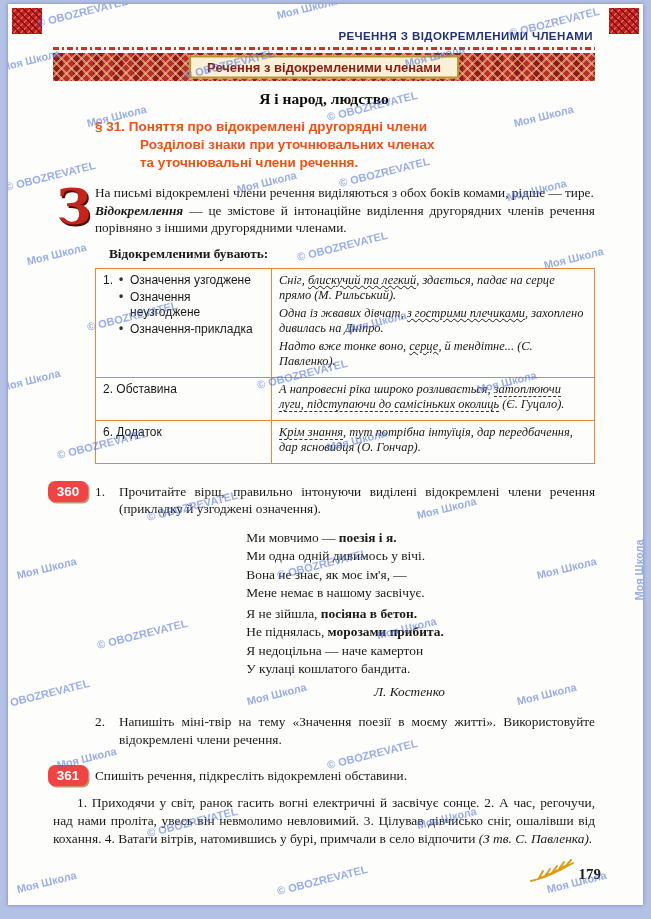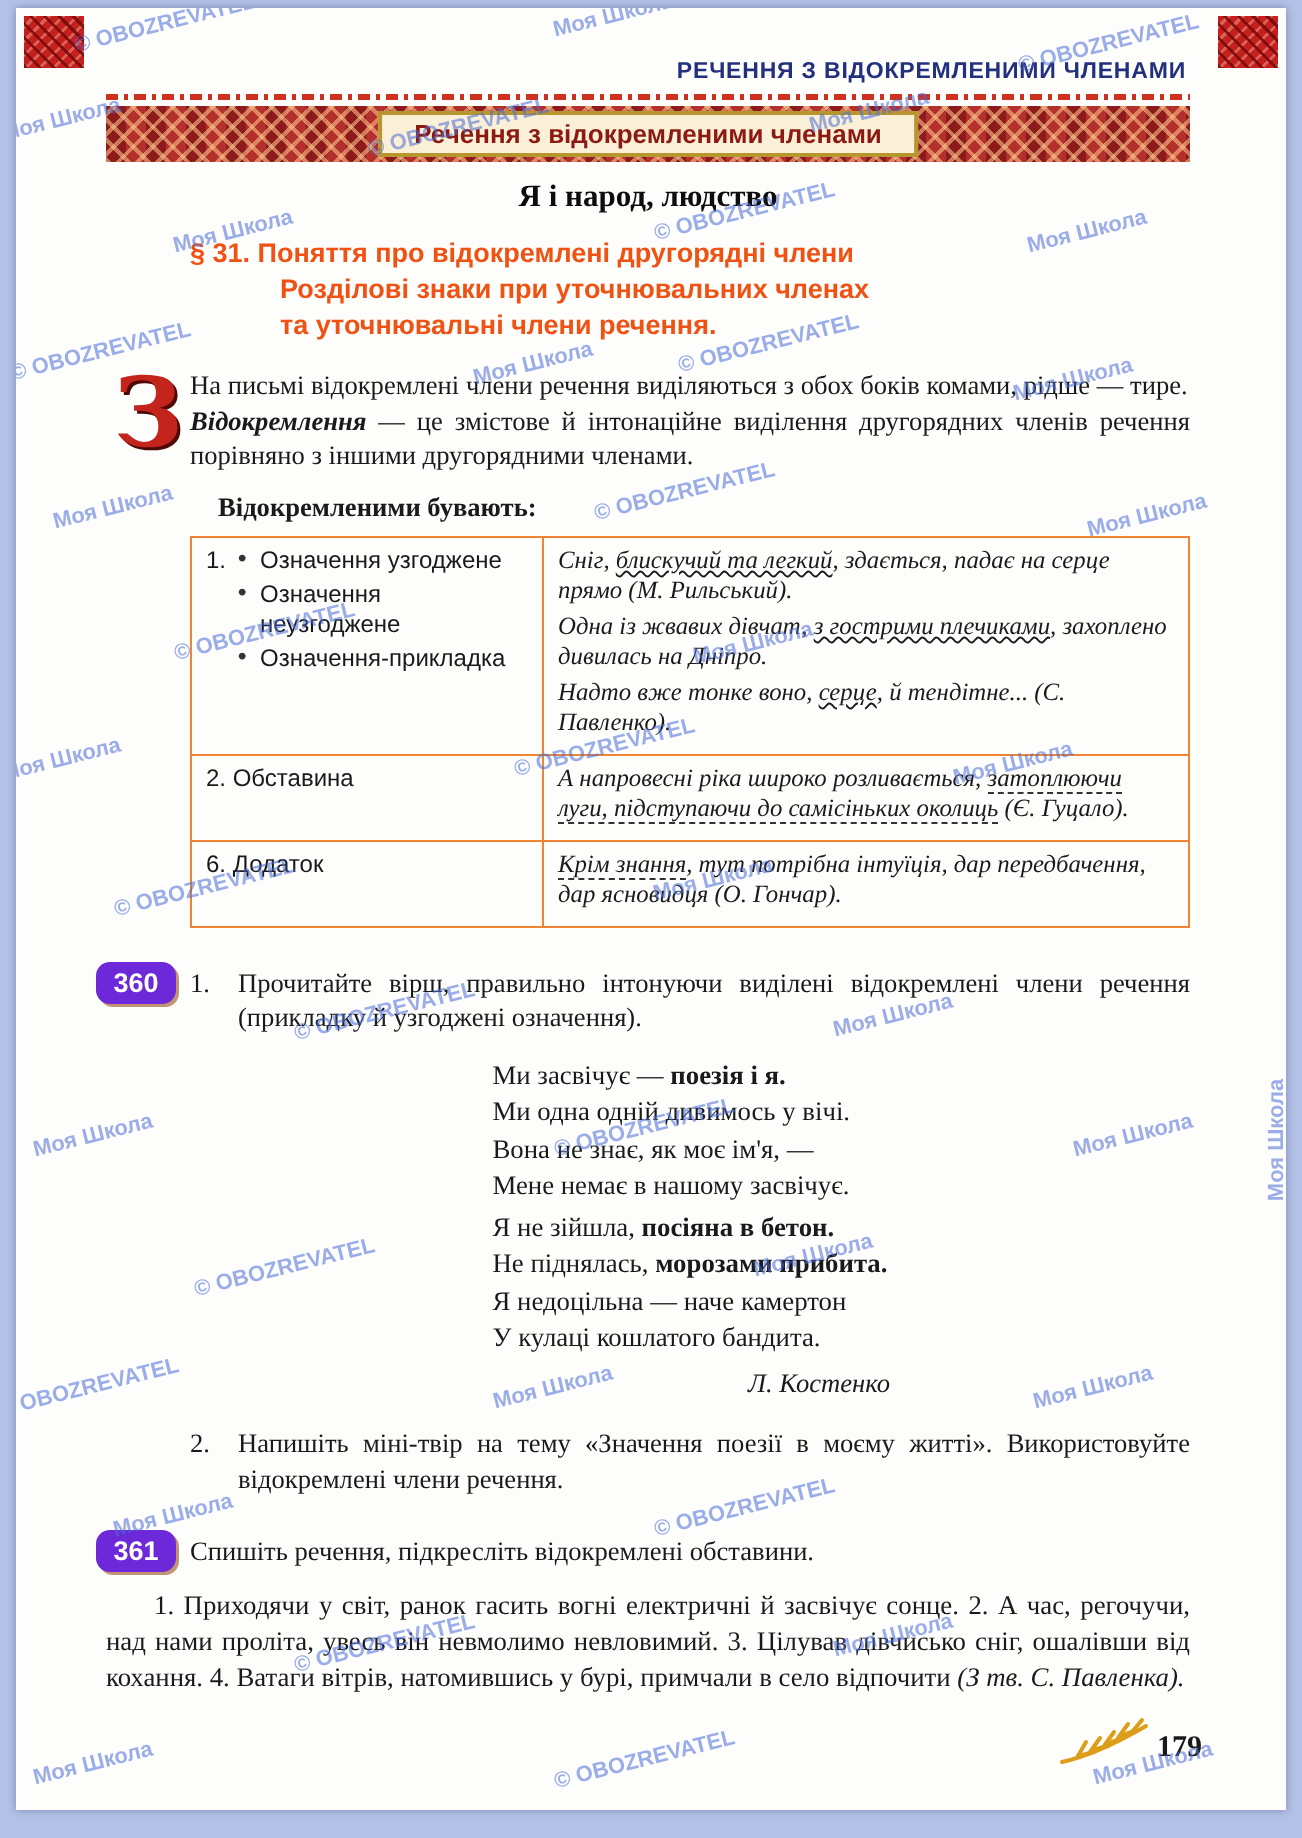--- a/index.html
+++ b/index.html
@@ -79,21 +79,21 @@
   .rnum { flex:none; width:16px; }
   .types-list { list-style:none; flex:1; }
   .types-list li { position:relative; padding-left:11px; margin-bottom:2px; }
   .types-list li::before { content:"•"; position:absolute; left:0; top:-1px; color:#333; font-weight:bold; }
   .ex-line { margin-bottom:2px; }
   .u-wavy { text-decoration:underline; text-decoration-style:wavy; text-decoration-thickness:1px; }
   .u-dash { border-bottom:1px dashed #333; }
   .ex-row { position:relative; margin-left:42px; margin-top:19px; font-size:13.3px; line-height:1.32; }
   .ex-badge {
     position:absolute; left:-47px; top:-2px; width:40px; height:21px;
-    background:#6d28d9; border-radius:7px; color:#fff;
+    background:#ef4444; border-radius:7px; color:#fff;
     font-family:"Liberation Sans", sans-serif; font-weight:bold;
     font-size:13.5px; text-align:center; line-height:21px;
     box-shadow:1.5px 1.5px 0 rgba(150,60,0,.55);
   }
   .task { display:flex; }
   .task-num { flex:none; width:24px; }
   .task-text { flex:1; text-align:justify; }
   .task2 { margin-top:13px; }
   .poem { margin-top:11px; width:fit-content; margin-left:auto; margin-right:auto; font-size:13.4px; line-height:1.38; }
   .stanza + .stanza { margin-top:2px; }
@@ -179,21 +179,21 @@
 
     <div class="ex-row">
       <div class="ex-badge">360</div>
       <div class="task">
         <span class="task-num">1.</span>
         <span class="task-text">Прочитайте вірш, правильно інтонуючи виділені відокремлені члени речення (прикладку й узгоджені означення).</span>
       </div>
 
       <div class="poem">
         <div class="stanza">
-          <div class="pline"><span>Ми засвічує — </span><b>поезія і я.</b></div>
+          <div class="pline"><span>Ми мовчимо — </span><b>поезія і я.</b></div>
           <div class="pline">Ми одна одній дивимось у вічі.</div>
           <div class="pline">Вона не знає, як моє ім'я, —</div>
           <div class="pline">Мене немає в нашому засвічує.</div>
         </div>
         <div class="stanza">
           <div class="pline"><span>Я не зійшла, </span><b>посіяна в бетон.</b></div>
           <div class="pline"><span>Не піднялась, </span><b>морозами прибита.</b></div>
           <div class="pline">Я недоцільна — наче камертон</div>
           <div class="pline">У кулаці кошлатого бандита.</div>
         </div>

